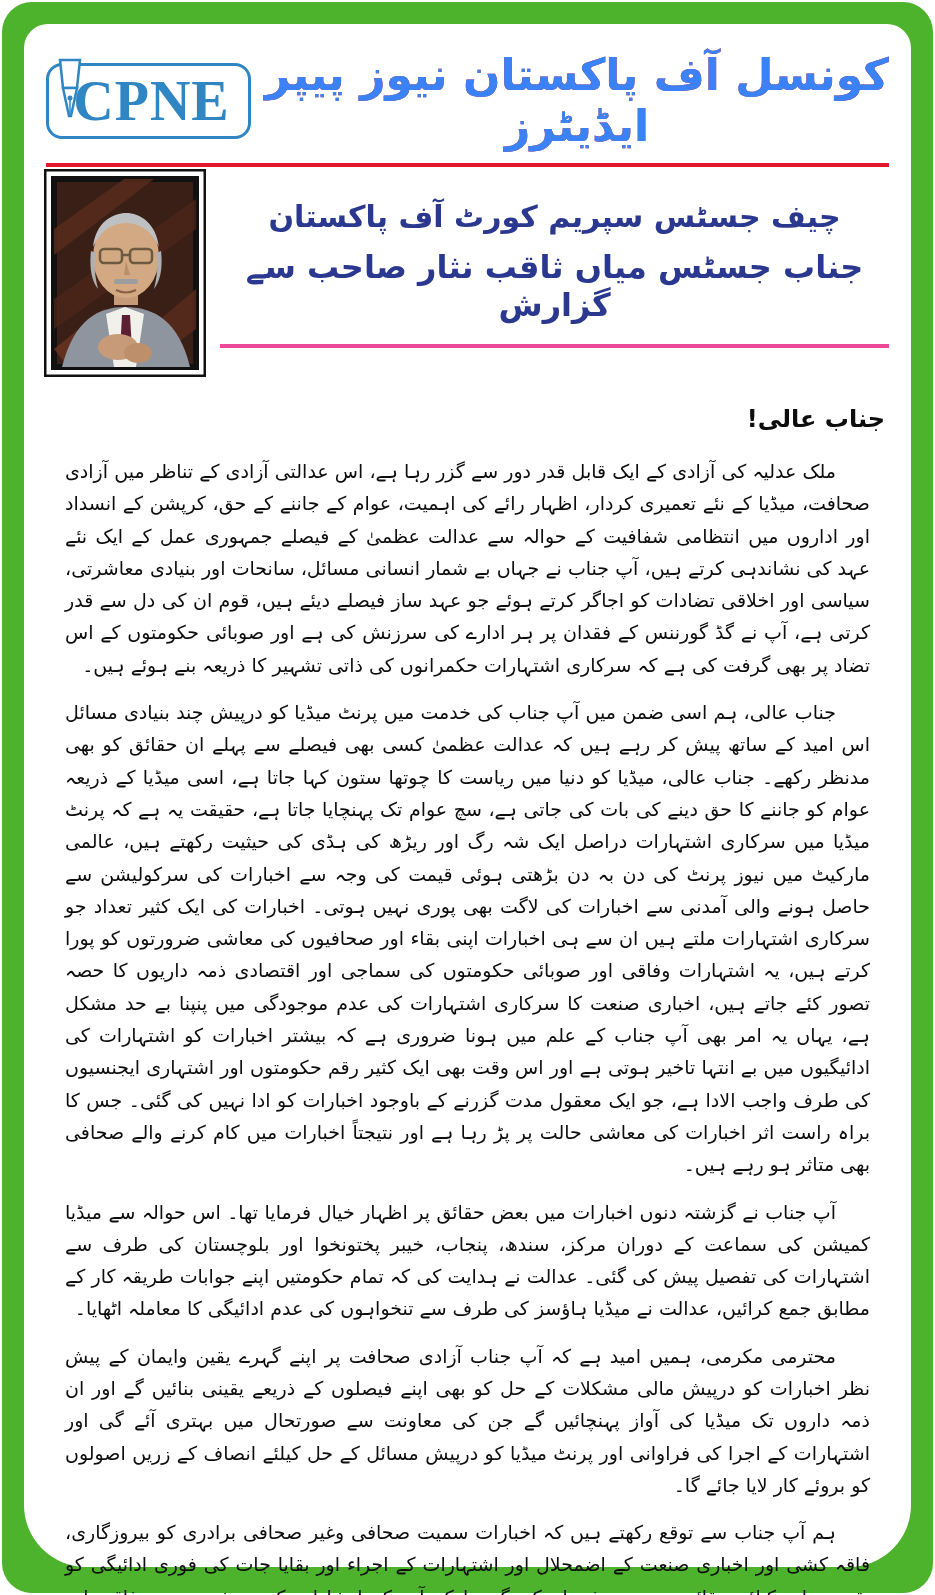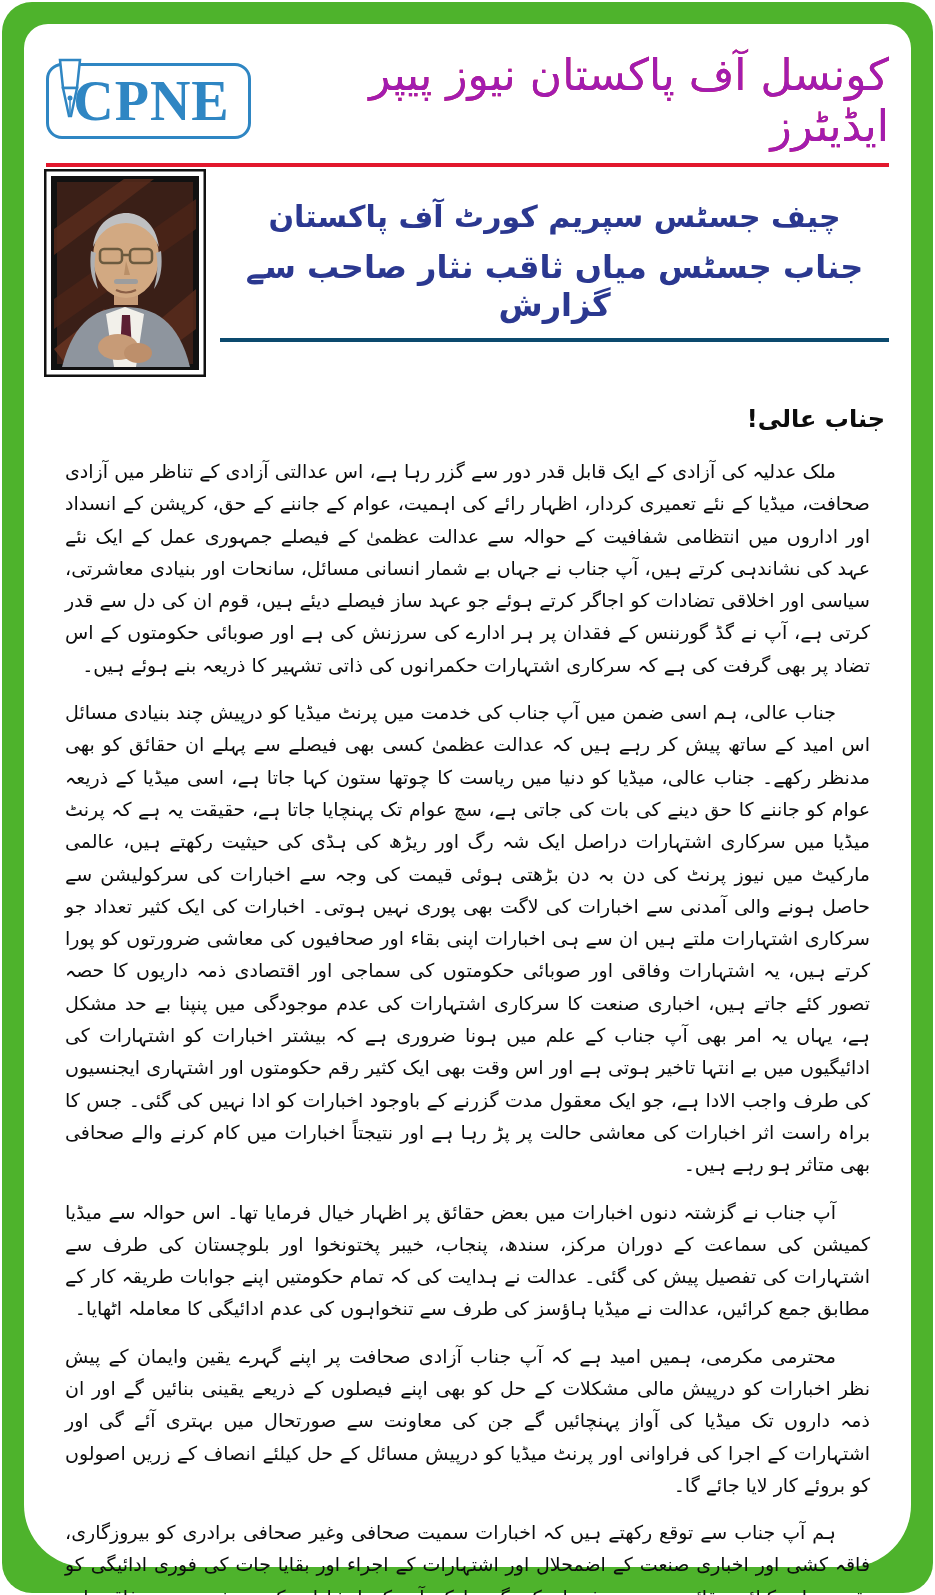--- a/index.html
+++ b/index.html
@@ -12,40 +12,40 @@
   }
   .sheet {
     position:absolute; left:22px; top:22px; right:22px; bottom:26px;
     background:#ffffff; border-radius:24px 24px 62px 62px;
     padding:18px 16px 10px 16px;
   }
 
   
   .header { display:flex; flex-direction:row-reverse; align-items:center; gap:14px; padding:8px 6px 10px 6px; }
   .org-name {
-    flex:1; color:#a21caf; font-weight:normal;
+    flex:1; text-align:center; color:#3b82f6; font-weight:bold;
     font-size:44px; line-height:1.15; letter-spacing:-1px;
     text-shadow:0 0 0 #e2182d;
   }
   .logo {
     position:relative; flex:0 0 auto; width:205px; height:76px;
     border:3px solid #2f86c3; border-radius:16px; background:#fff;
     display:flex; align-items:center; justify-content:center;
   }
   .logo-text {
     font-family:"Liberation Serif", serif; font-weight:bold;
     color:#2f86c3; font-size:56px; letter-spacing:1px; line-height:1;
     padding-left:6px;
   }
   .nib { position:absolute; right:152px; top:-8px; width:46px; height:70px; }
   .header-underline { height:4px; background:#e2182d; margin:2px 6px 0 6px; }
 
   
   .headline-zone { position:relative; min-height:222px; padding:14px 6px 0 180px; }
-  .headline-inner { border-bottom:4px solid #0c4a6e; padding-bottom:14px; }
+  .headline-inner { border-bottom:4px solid #ec4899; padding-bottom:20px; }
   .headline-line1 {
     text-align:center; color:#2b3890; font-weight:bold;
     font-size:30px; margin-top:18px;
   }
   .headline-line2 {
     text-align:center; color:#2b3890; font-weight:bold;
     font-size:32px; margin-top:14px; letter-spacing:-1px;
   }
   .photo {
     position:absolute; left:4px; top:2px; width:162px; height:208px;

